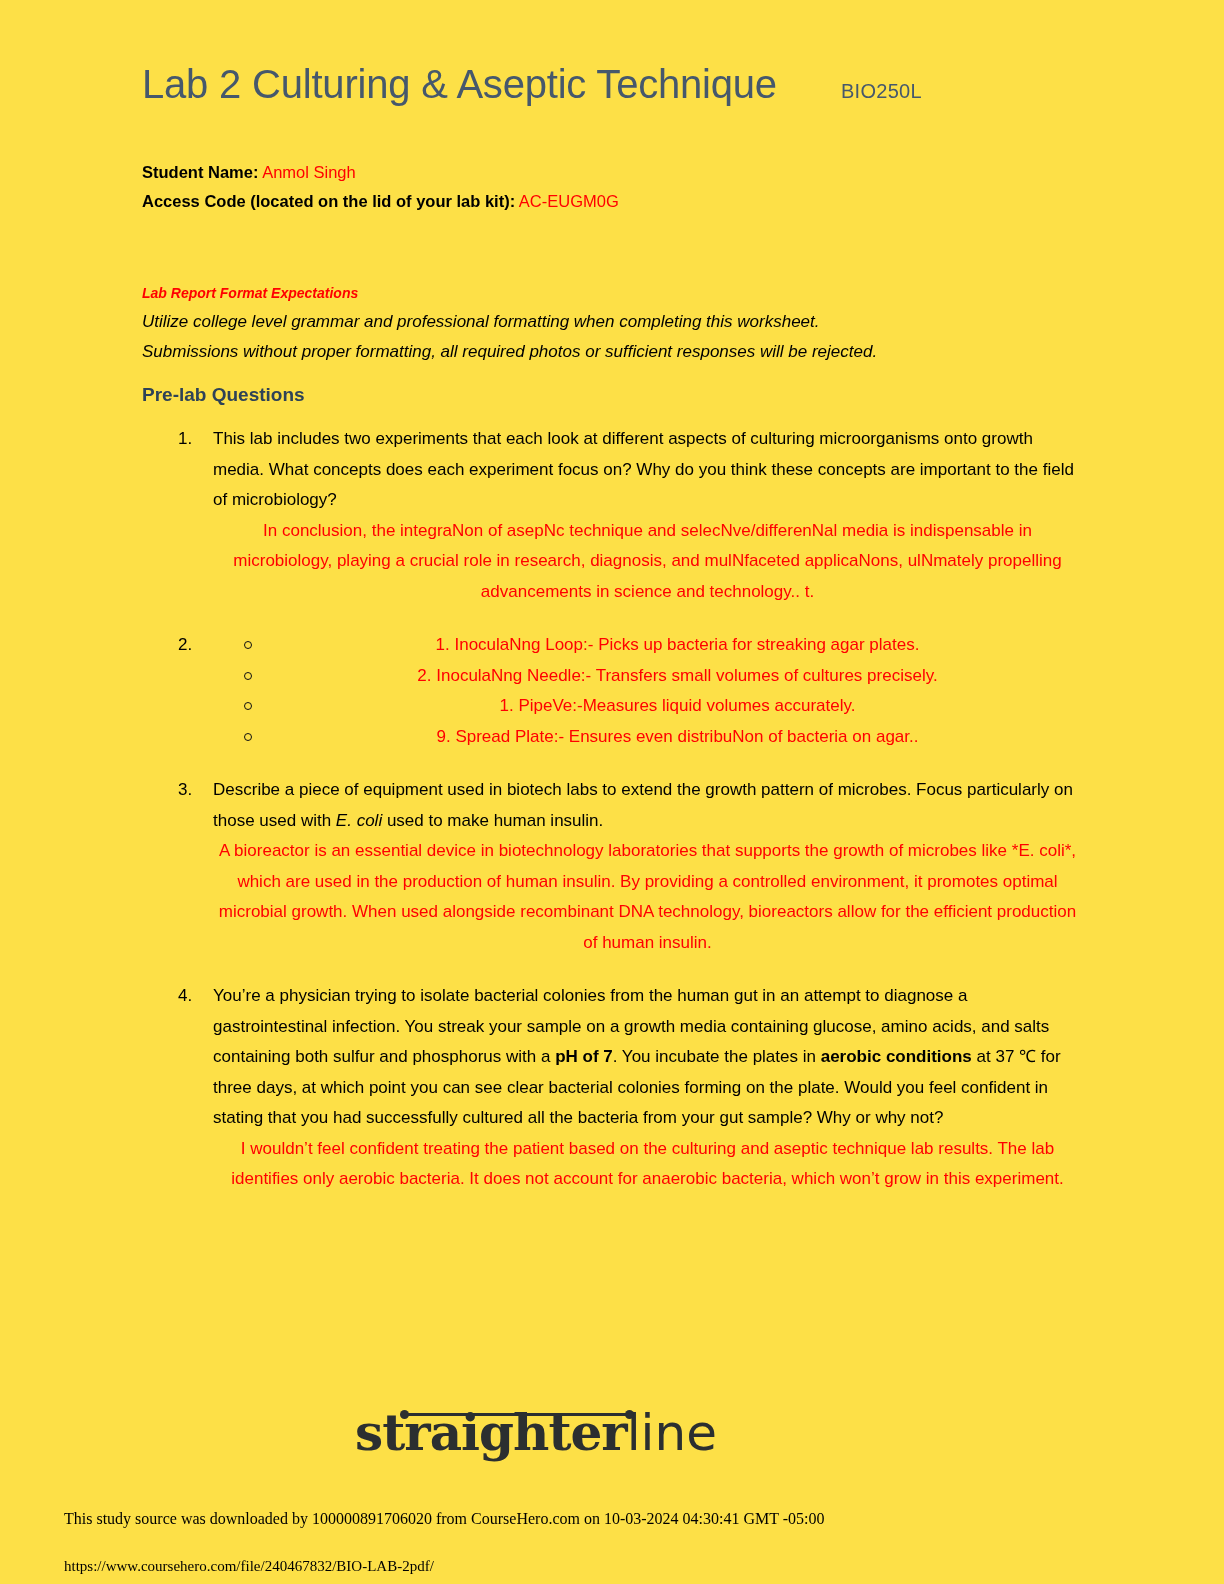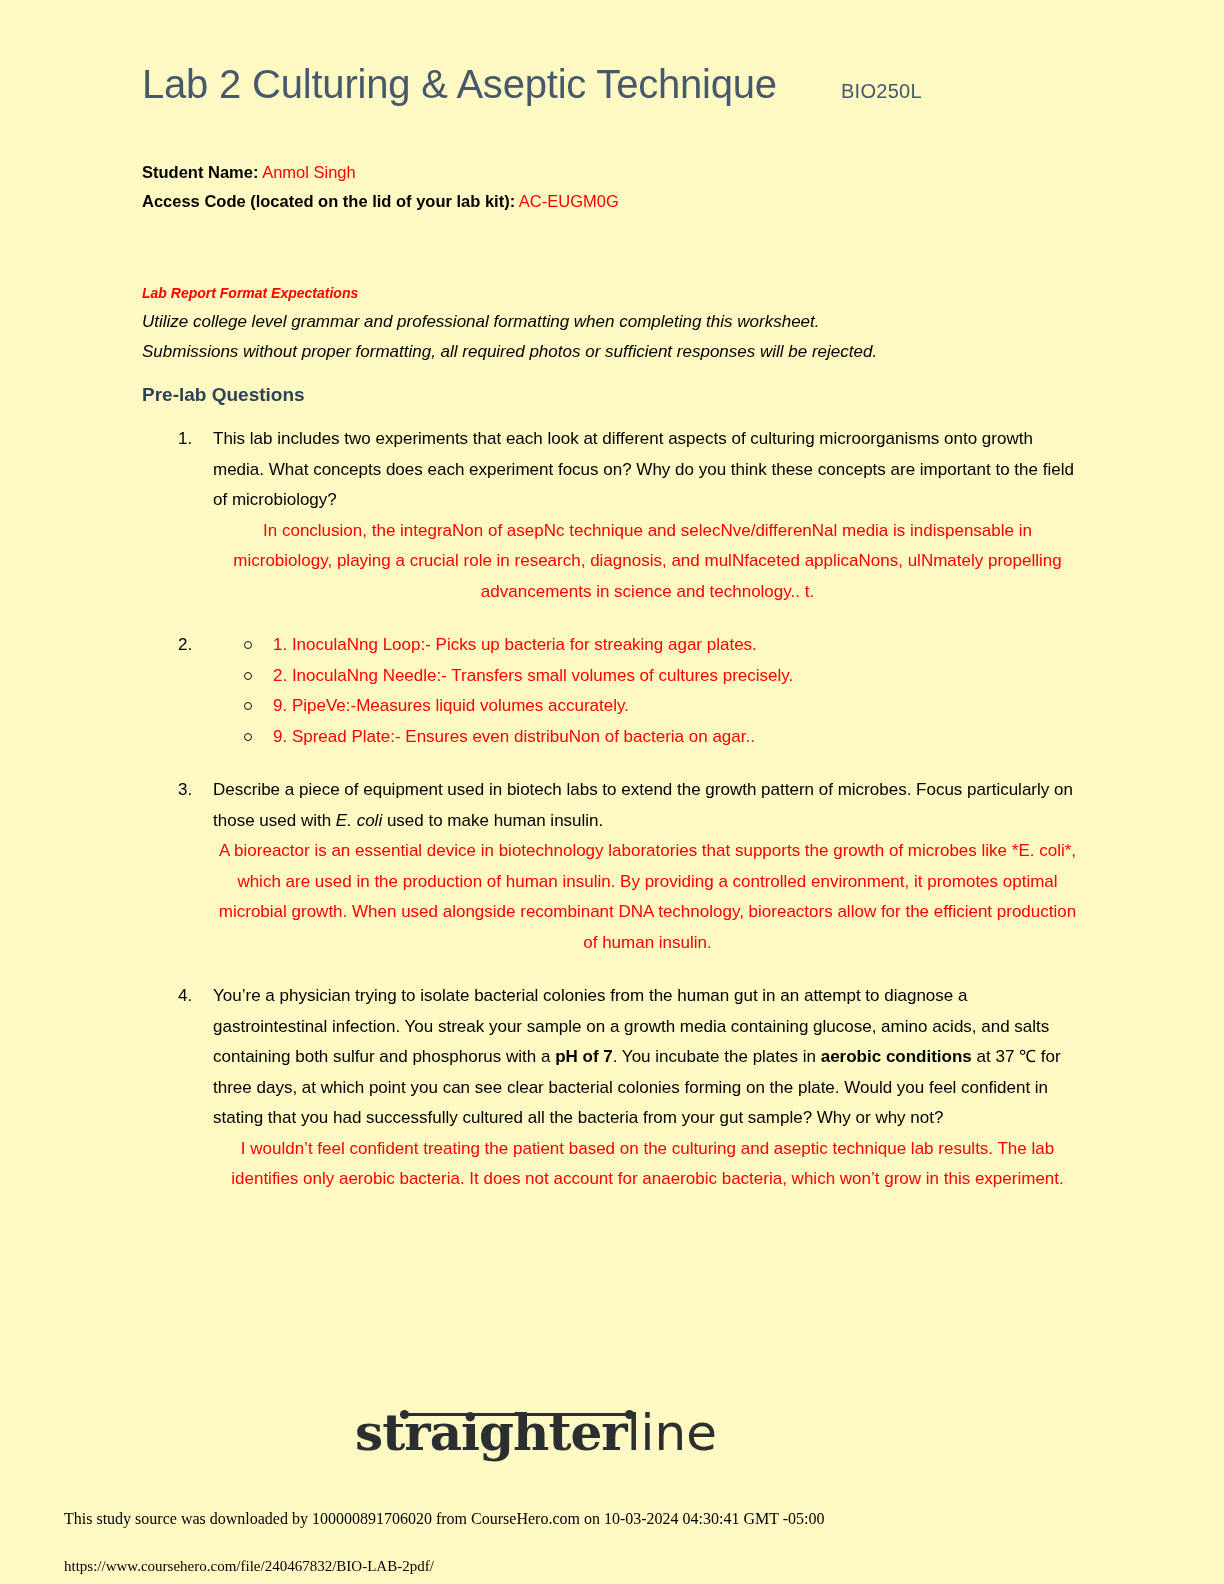--- a/index.html
+++ b/index.html
@@ -12,21 +12,21 @@
     height: 1584px;
     position: relative;
     font-family: "Liberation Sans", sans-serif;
     overflow: hidden;
   }
 
   .page {
     position: relative;
     width: 1224px;
     height: 1584px;
-    background: #fef9c3;
+    background: #fde047;
     box-sizing: border-box;
   }
 
   
   .title-row {
     position: absolute;
     left: 142px;
     top: 62px;
     width: 940px;
     display: flex;
@@ -132,20 +132,21 @@
     text-align: center;
   }
   .q-prompt em { font-style: italic; text-align: right; }
   .q-prompt b  { font-weight: bold; }
 
   
   .sub-list {
     margin: 0;
     padding: 0;
     list-style: none;
+    text-align: center;
   }
   .sub-item {
     position: relative;
     padding-left: 60px;
     font-size: 17px;
     line-height: 30.5px;
     color: #ff0000;
   }
   .sub-bullet {
     position: absolute;
@@ -268,21 +269,21 @@
         <li class="sub-item">
           <span class="sub-bullet"></span>
           <span>1. InoculaNng Loop:- Picks up bacteria for streaking agar plates.</span>
         </li>
         <li class="sub-item">
           <span class="sub-bullet"></span>
           <span>2. InoculaNng Needle:- Transfers small volumes of cultures precisely.</span>
         </li>
         <li class="sub-item">
           <span class="sub-bullet"></span>
-          <span>9. PipeVe:-Measures liquid volumes accurately.</span>
+          <span>1. PipeVe:-Measures liquid volumes accurately.</span>
         </li>
         <li class="sub-item">
           <span class="sub-bullet"></span>
           <span>9. Spread Plate:- Ensures even distribuNon of bacteria on agar..</span>
         </li>
       </ul>
     </div>
 
     <div class="q-item">
       <span class="q-num">3.</span>

